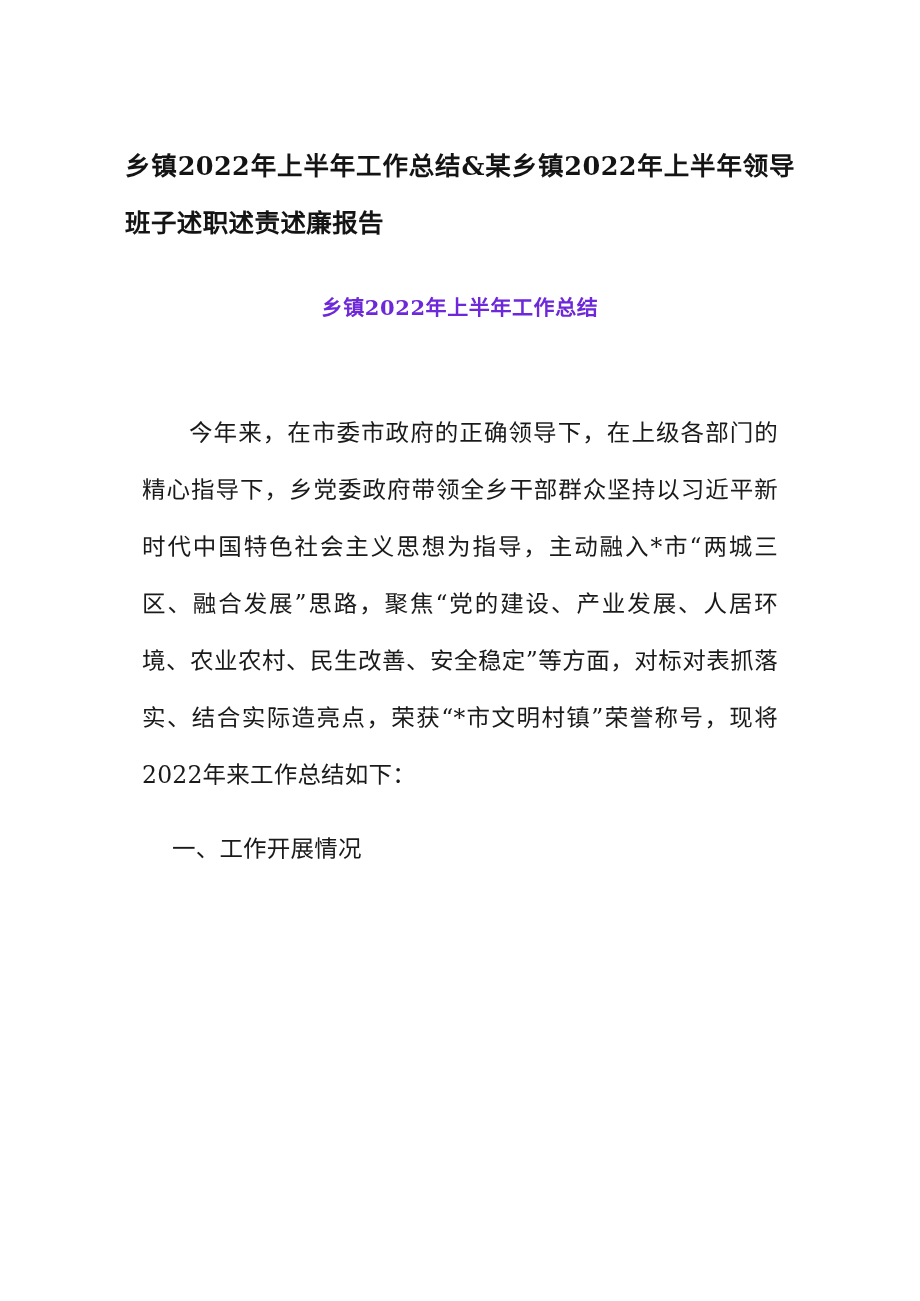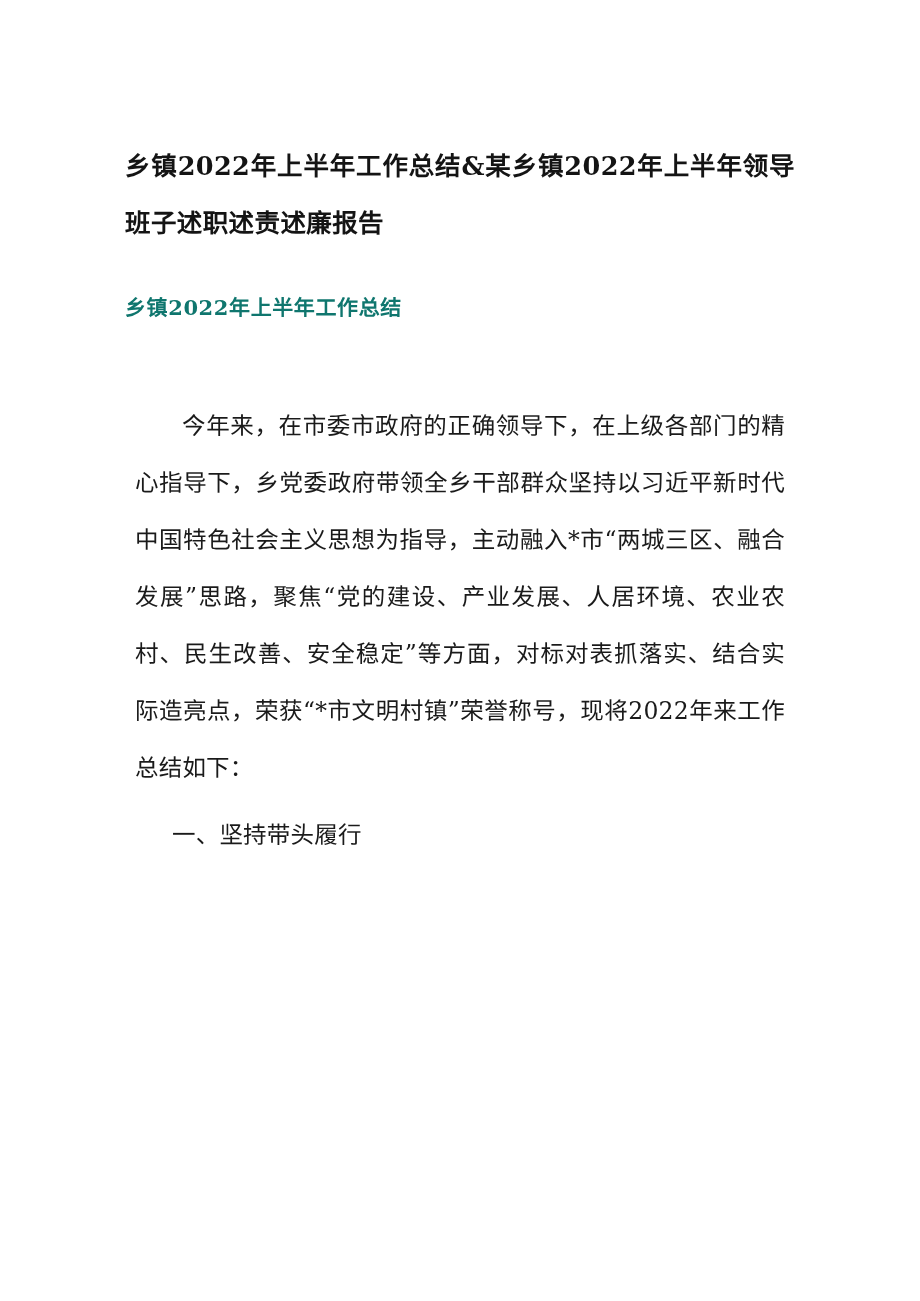--- a/index.html
+++ b/index.html
@@ -43,33 +43,33 @@
     font-family: "DejaVu Serif", "Liberation Serif", serif;
   }
 
   
   .doc-subtitle {
     margin: 0;
     padding-top: 39px;
     font-size: 21px;
     font-weight: 700;
     line-height: 34px;
-    text-align: left;
+    text-align: center;
     letter-spacing: 0.6px;
-    color: #0f766e;
+    color: #6d28d9;
     font-family: "DejaVu Serif", "Liberation Serif", serif;
   }
 
   
   .body-block {
     padding-top: 63px;
   }
 
   p.para {
-    margin: 10px;
+    margin: 17px;
     font-size: 23.5px;
     line-height: 57px;
     letter-spacing: 0.2px;
     text-indent: 2em;
     text-align: justify;
     text-align-last: left;
     text-justify: inter-character;
     color: #1a1a1a;
     font-weight: 400;
   }
@@ -98,19 +98,19 @@
     <span>乡镇2022年上半年工作总结</span>
   </h2>
 
   <div class="body-block">
 
     <p class="para">
       <span>今年来，在市委市政府的正确领导下，在上级各部门的精心指导下，乡党委政府带领全乡干部群众坚持以习近平新时代中国特色社会主义思想为指导，主动融入*市“两城三区、融合发展”思路，聚焦“党的建设、产业发展、人居环境、农业农村、民生改善、安全稳定”等方面，对标对表抓落实、结合实际造亮点，荣获“*市文明村镇”荣誉称号，现将2022年来工作总结如下：</span>
     </p>
 
     <p class="heading">
-      <span>一、坚持带头履行</span>
+      <span>一、工作开展情况</span>
     </p>
 
 
   </div>
 
 </div>
 
 </body></html>

